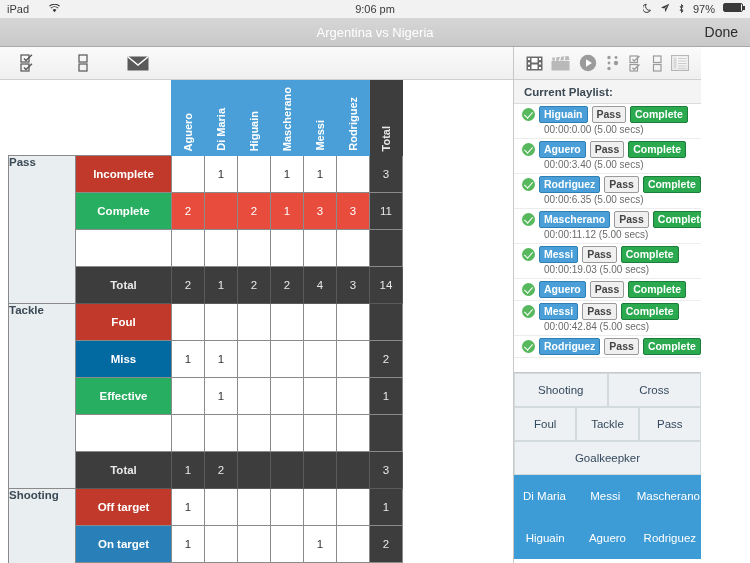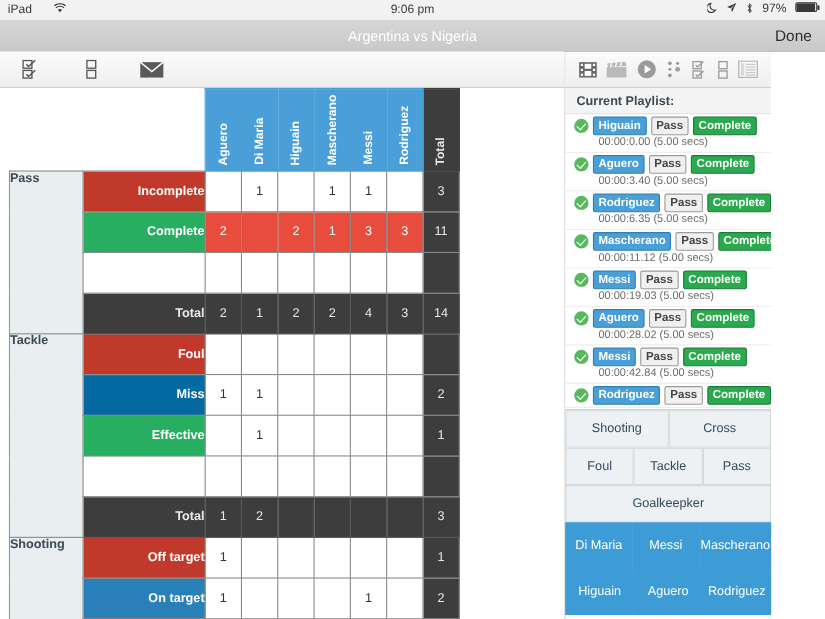--- a/index.html
+++ b/index.html
@@ -56,22 +56,22 @@
   .tb-right-icons { display:flex; align-items:center; width:100%; justify-content:space-around; padding:0 8px; }
   .ic svg { display:block; }
 
   
   .tablewrap { position:absolute; top:33px; left:8px; right:0; bottom:0; overflow:hidden; }
   table.stats { border-collapse:collapse; table-layout:fixed; }
   table.stats td, table.stats th { padding:0; border:1px solid #8a8a8a; }
   .c-group { width:67px; background:#e9eef0; color:#3b4a54; font-size:11.5px;
              font-weight:bold; vertical-align:top; padding:8px 0 0 8px; text-align:left;
              border-color:#b9c3c8; }
-  .c-label { width:111px; font-size:11.5px; font-weight:bold; color:#fff;
-             padding-left:8px; text-align:right; }
+  .c-label { width:96px; font-size:11.5px; font-weight:bold; color:#fff;
+             padding-left:8px; text-align:center; }
   .c-num   { width:33px; text-align:center; font-size:11.5px; color:#333; background:#fff; }
   .c-num.hl{ background:#e74c3c; color:#fff; }
   .c-tot   { width:33px; text-align:center; font-size:11.5px; color:#e8e8e8; background:#3d3d3d; border-color:#5a5a5a;}
   tr.totalrow td { background:#3d3d3d; color:#e8e8e8; border-color:#5a5a5a; }
   tr.totalrow td.c-label { color:#e8e8e8; }
   .blank td.c-label { background:#fff; }
   .h-head { height:75px; background:#fff; border:none !important; }
   .h-player { background:#4a9fd8; border-color:#4a9fd8 !important; height:75px; vertical-align:bottom; padding-bottom:6px;}
   .h-player span { writing-mode:vertical-rl; transform:rotate(180deg);
                    color:#fff; font-size:11px; font-weight:bold; display:inline-block; }
@@ -430,21 +430,20 @@
             </div>
             <div class="pl-time">00:00:19.03 (5.00 secs)</div>
           </div>
           <div class="pl-item">
             <div class="pl-row1">
               <span class="chk"></span>
               <span class="tag player">Aguero</span>
               <span class="tag action">Pass</span>
               <span class="tag result">Complete</span>
             </div>
-            <div class="pl-time">00:00:28.02 (5.00 secs)</div>
           </div>
           <div class="pl-item">
             <div class="pl-row1">
               <span class="chk"></span>
               <span class="tag player">Messi</span>
               <span class="tag action">Pass</span>
               <span class="tag result">Complete</span>
             </div>
             <div class="pl-time">00:00:42.84 (5.00 secs)</div>
           </div>

